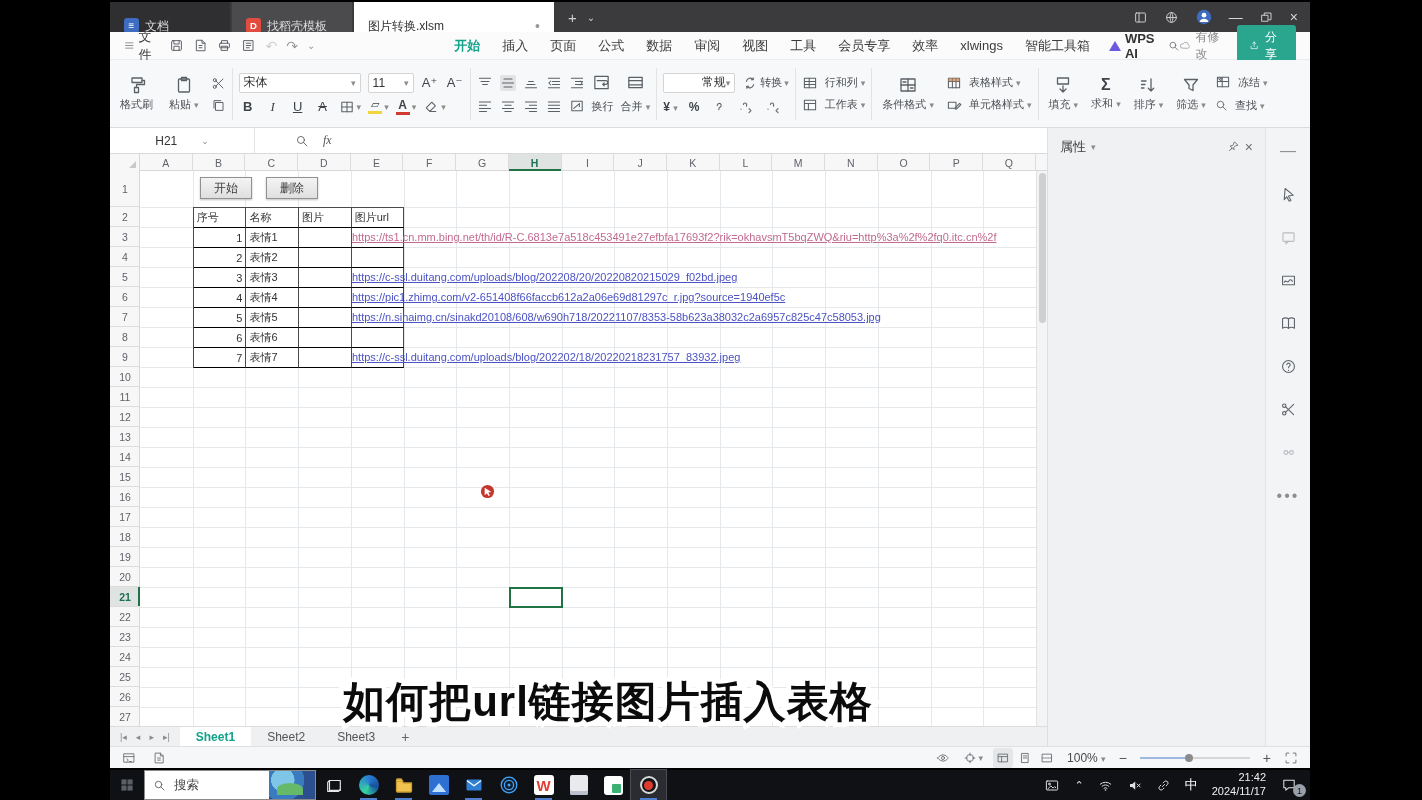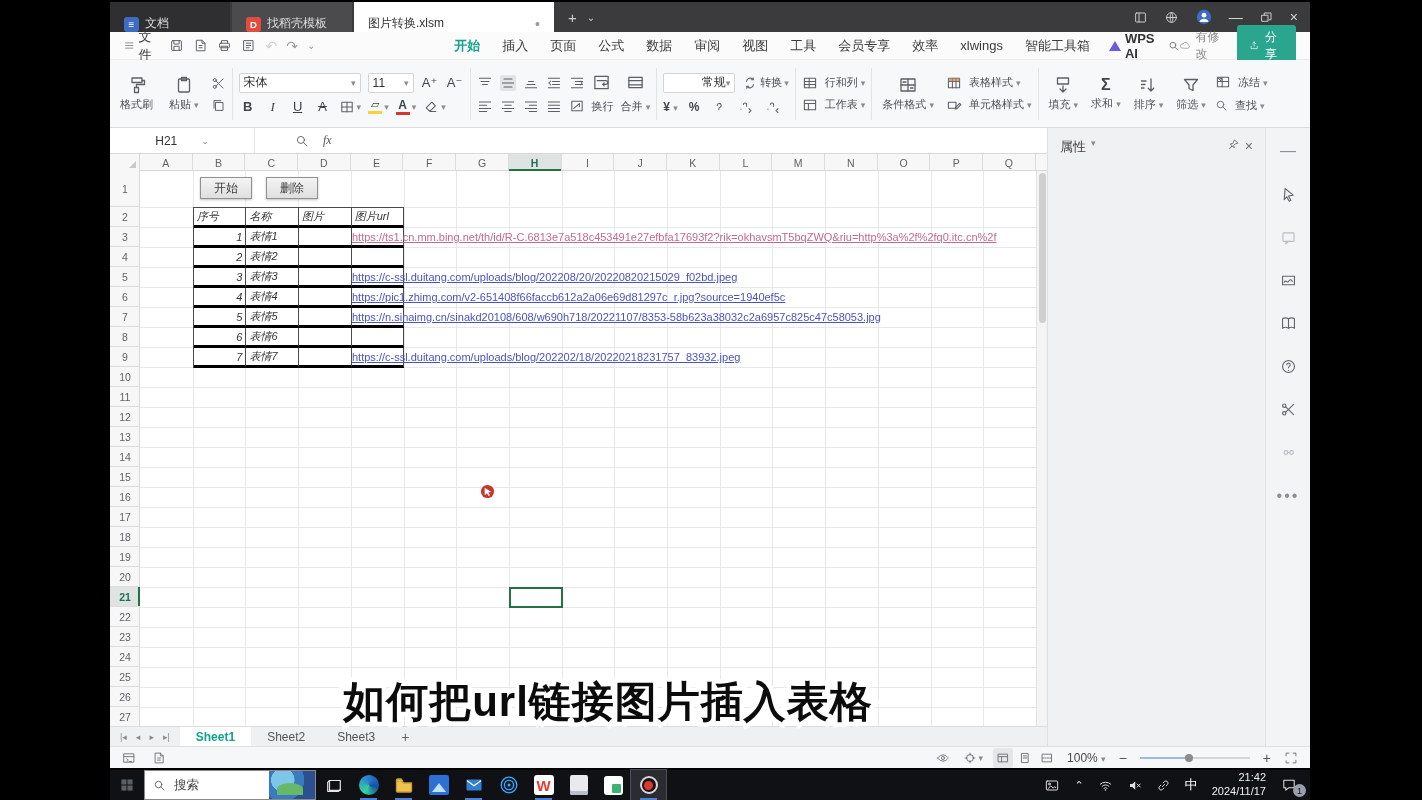--- a/index.html
+++ b/index.html
@@ -4,21 +4,21 @@
 <style>
   * { margin:0; padding:0; box-sizing:border-box; }
   html,body { width:1422px; height:800px; background:#000; overflow:hidden;
               font-family:"Liberation Sans","DejaVu Sans",sans-serif; }
   .stage { position:relative; width:1422px; height:800px; background:#000; }
   .app { position:absolute; left:110px; top:2px; width:1200px; height:766px; background:#fff; }
 
   
   .tabbar { position:absolute; left:0; top:0; width:1200px; height:30px; background:#3b3b3d; display:flex; align-items:stretch; }
   .dtabs { display:flex; align-items:stretch; }
-  .dtab { display:flex; align-items:flex-end; gap:6px; padding:0 14px; min-width:120px; background:#4b4b4d; color:#ddd; font-size:12px; margin-right:2px; cursor:default; }
+  .dtab { display:flex; align-items:flex-start; gap:6px; padding:16px 14px; min-width:120px; background:#4b4b4d; color:#ddd; font-size:12px; margin-right:2px; cursor:default; }
   .dtab:first-child { background:#2f2f31; }
   .dtab.act { background:#fff; color:#333; min-width:200px; }
   .dtab .dot { margin-left:auto; color:#999; font-size:14px; }
   .dticon { width:15px; height:15px; border-radius:3px; display:inline-flex; align-items:center; justify-content:center; font-size:9.5px; font-weight:bold; color:#fff; }
   .dticon.docs { background:#3d6cc0; } .dticon.docs::after{content:"≡"; font-size:10px;}
   .dticon.docer { background:#e24c3e; } .dticon.docer::after{content:"D";}
   .dticon.sheet { background:#1f9e63; } .dticon.sheet::after{content:"S";}
   .tb-misc { display:flex; align-items:center; color:#cfcfcf; gap:10px; padding-left:12px; font-size:15px; }
   .tb-sp { flex:1; }
   .tbc { display:flex; align-items:center; gap:16px; padding-right:12px; color:#d5d5d5; }
@@ -80,32 +80,32 @@
   .corner::after { content:""; position:absolute; right:3px; bottom:3px; border-left:7px solid transparent; border-bottom:7px solid #c9c9c9; }
   .ch { width:52.7px; height:17px; font-size:10.5px; color:#5f6368; display:flex; align-items:center; justify-content:center; border-right:1px solid #dcdcdc; }
   .ch.sel { background:#dfe4e2; color:#1d6f54; box-shadow:inset 0 -2px 0 #217346; font-weight:bold; }
   .rowhdr { position:absolute; left:0; top:17px; width:30px; bottom:0; background:#f7f7f8; border-right:1px solid #d8d8d8; }
   .rh { width:30px; font-size:10.5px; color:#5f6368; display:flex; align-items:center; justify-content:center; border-bottom:1px solid #dcdcdc; }
   .rh.sel { background:#dfe4e2; color:#1d6f54; box-shadow:inset -2px 0 0 #217346; font-weight:bold; }
   .canvas { position:absolute; left:30px; top:17px; width:896px; height:555px; background:#fff; overflow:hidden; }
   .vline { position:absolute; top:0; bottom:0; width:1px; background:#e6e9eb; }
   .hline { position:absolute; left:0; right:0; height:1px; background:#e6e9eb; }
   .dtable { position:absolute; left:52.7px; top:36px; display:grid; grid-template-columns:52.7px 52.7px 52.7px 52.7px; grid-auto-rows:20px; border-top:1px solid #4a4a4a; border-left:1px solid #4a4a4a; z-index:2; }
-  .tc { border-right:1px solid #4a4a4a; border-bottom:3px solid #000000; font-size:11px; color:#333; display:flex; align-items:center; padding:0 3px; background:transparent; white-space:nowrap; overflow:hidden;font-style:italic; }
+  .tc { border-right:1px solid #4a4a4a; border-bottom:1px solid #000000; font-size:11px; color:#333; display:flex; align-items:center; padding:0 3px; background:transparent; white-space:nowrap; overflow:hidden; }
   .tc.num { justify-content:flex-end; }
   .url { position:absolute; left:212px; width:680px; height:20px; line-height:20px; font-size:11px; text-decoration:underline; white-space:nowrap; overflow:hidden; z-index:3; }
   .formbtn { position:absolute; height:22px; width:52px; background:linear-gradient(#f4f4f4,#dfdfdf); border:1px solid #919191; box-shadow:0 1px 2px rgba(0,0,0,.25); font-size:12px; color:#3c3c3c; display:flex; align-items:center; justify-content:center; z-index:2; }
   .selcell { position:absolute; left:368.9px; top:416px; width:53.7px; height:21px; border:2px solid #217346; background:#fff; z-index:4; }
   .clickmark { position:absolute; left:340px; top:313px; width:15px; height:15px; z-index:5; }
   .vscroll { position:absolute; left:926px; top:17px; width:11px; bottom:0; background:#f4f4f4; border-left:1px solid #e2e2e2; }
   .vthumb { position:absolute; left:2px; top:2px; width:7px; height:150px; background:#cfcfcf; border-radius:4px; }
 
   
   .rpanel { position:absolute; left:937px; top:126px; width:218px; height:618px; background:#f0f1f2; border-left:1px solid #dfdfdf; }
-  .rphead { display:flex; align-items:flex-start; padding:10px 12px; font-size:13px; color:#3c3c3c; gap:5px; }
+  .rphead { display:flex; align-items:center; padding:10px 12px; font-size:13px; color:#3c3c3c; gap:5px; }
   .rphead .sp { flex:1; }
   .rphead .ic { width:14px; height:14px; color:#6b6f75; }
   .rstrip { position:absolute; left:1155px; top:126px; width:45px; height:618px; background:#f3f4f5; border-left:1px solid #e2e2e3; display:flex; flex-direction:column; align-items:center; gap:26px; padding-top:14px; }
   .rstrip .ic { width:17px; height:17px; color:#61656c; }
   .rstrip .ic.dim { color:#b9bcc0; }
 
   
   .shtabs { position:absolute; left:0; top:724px; width:937px; height:20px; background:#eef0f1; border-top:1px solid #dcdcdc; display:flex; align-items:stretch; font-size:12px; color:#555; }
   .stnav { display:flex; align-items:center; gap:9px; padding:0 10px; color:#8b8b8b; font-size:9px; }
   .stab { display:flex; align-items:center; padding:0 16px; }

